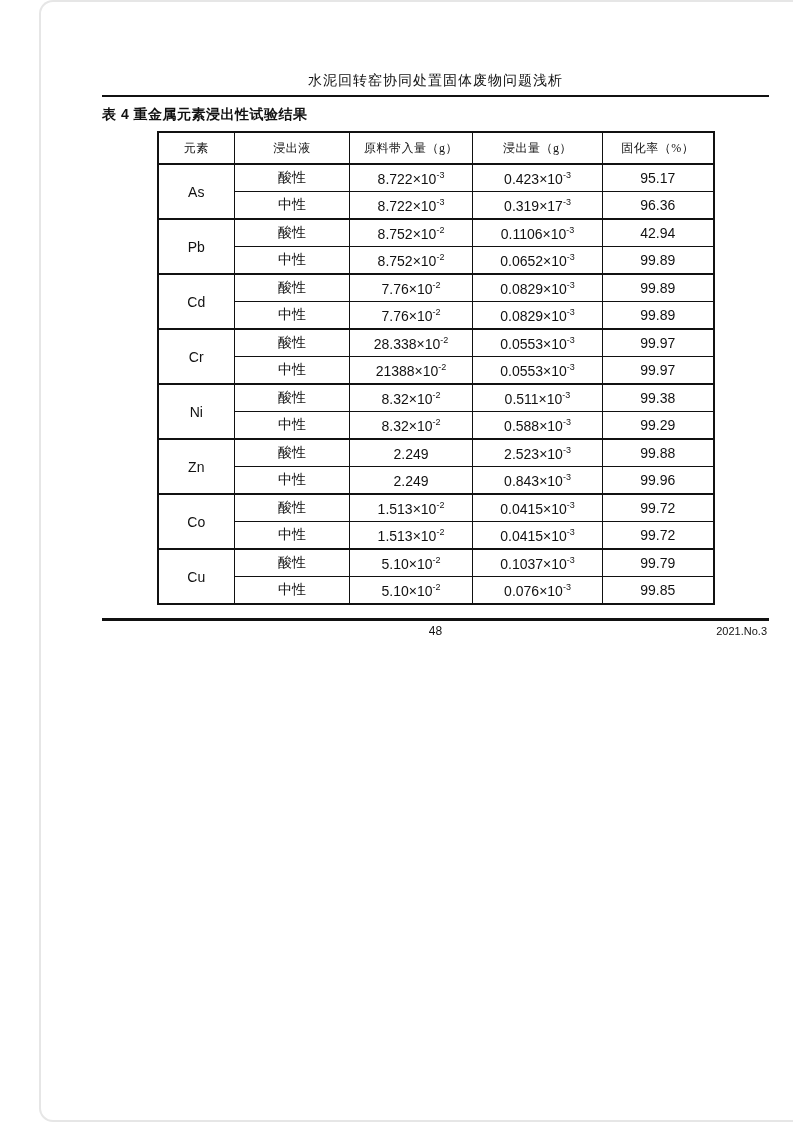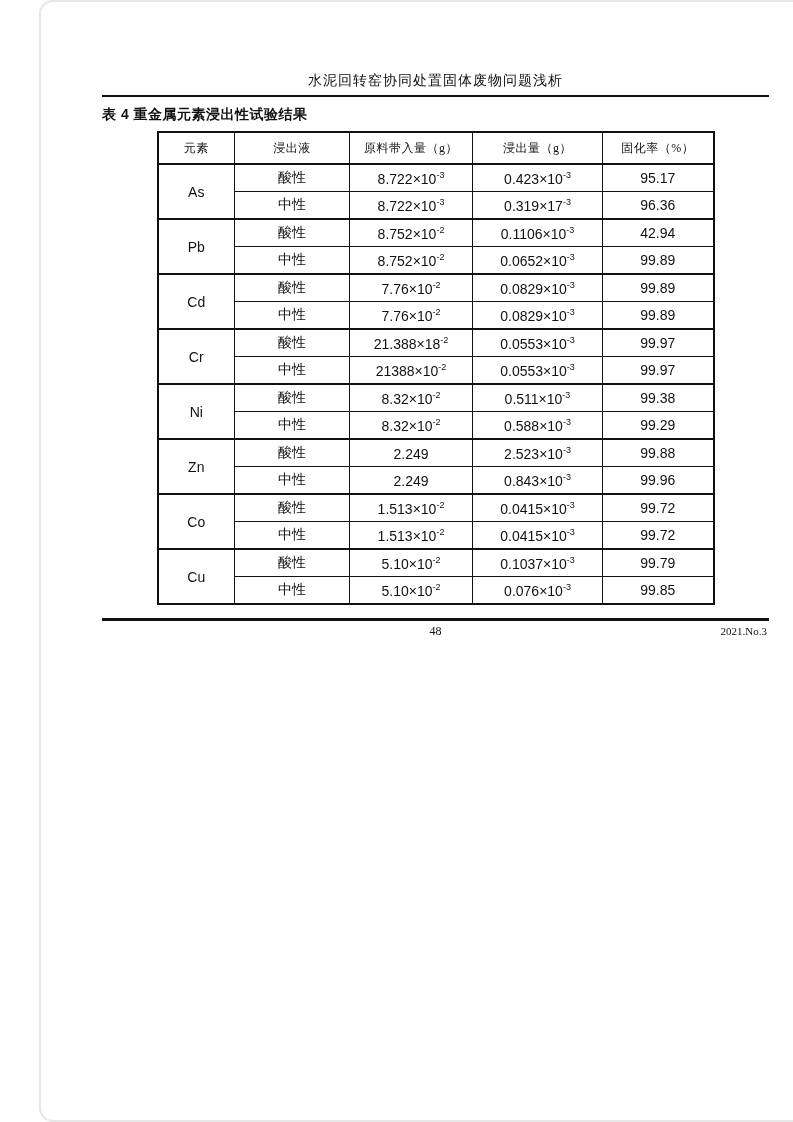--- a/index.html
+++ b/index.html
@@ -71,21 +71,21 @@
   tr.group-start td { border-top: 2px solid #111111; }
   td.el, td.num {
     font-family: "Liberation Sans", "DejaVu Sans", sans-serif;
     font-size: 13.5px;
   }
   td.num sup { font-size: 9px; letter-spacing: 0; }
   .footer-rule { margin-top: 13px; height: 3px; background: #111111; }
   .footer-row {
     position: relative;
     margin-top: 3px;
-    font-family: Liberation Serif, serif;
+    font-family: Liberation Sans, sans-serif;
     font-size: 12px;
   }
   .page-num { display: block; text-align: center; }
   .issue { position: absolute; right: 2px; top: 1px; font-size: 11px; }
 </style>
 </head>
 <body>
 
 <div class="page">
 
@@ -151,21 +151,21 @@
       <tr>
         <td>中性</td>
         <td class="num"><span>7.76×10</span><sup>-2</sup></td>
         <td class="num"><span>0.0829×10</span><sup>-3</sup></td>
         <td class="num">99.89</td>
       </tr>
 
       <tr class="group-start">
         <td class="el" rowspan="2">Cr</td>
         <td>酸性</td>
-        <td class="num"><span>21.388×18</span><sup>-2</sup></td>
+        <td class="num"><span>28.338×10</span><sup>-2</sup></td>
         <td class="num"><span>0.0553×10</span><sup>-3</sup></td>
         <td class="num">99.97</td>
       </tr>
       <tr>
         <td>中性</td>
         <td class="num"><span>21388×10</span><sup>-2</sup></td>
         <td class="num"><span>0.0553×10</span><sup>-3</sup></td>
         <td class="num">99.97</td>
       </tr>
 

